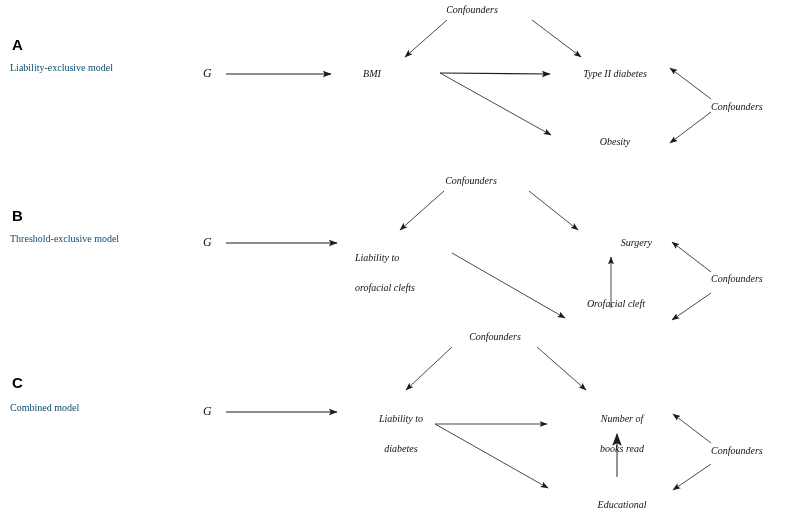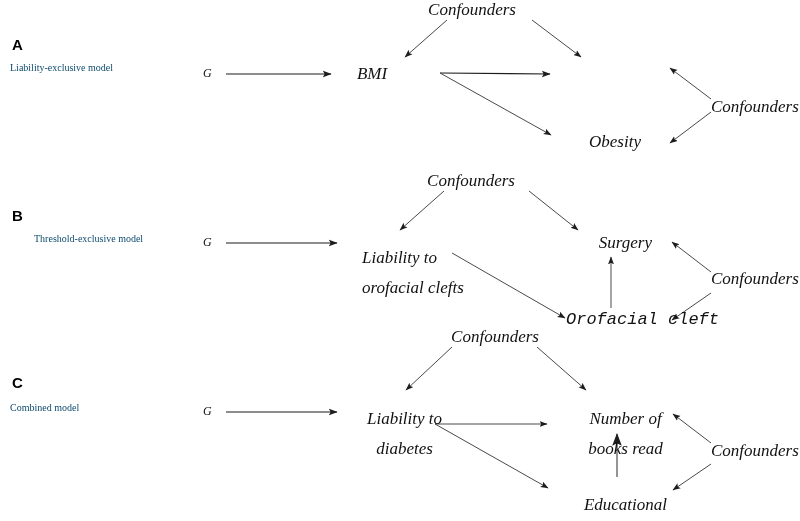--- a/index.html
+++ b/index.html
@@ -19,21 +19,21 @@
     position: absolute;
     left: 0;
     top: 0;
     width: 800px;
     height: 521px;
     pointer-events: none;
   }
   .node {
     position: absolute;
     font-style: italic;
-    font-size: 17px;
+    font-size: 10px;
     line-height: 15px;
     color: #111111;
     white-space: pre;
     text-align: center;
   }
   .node.left-align { text-align: left; }
   .panel-letter {
     position: absolute;
     font-family: "Liberation Sans", "DejaVu Sans", sans-serif;
     font-weight: bold;
@@ -110,34 +110,35 @@
 
     <line x1="711" y1="464" x2="673" y2="490" stroke="#4a4a4a" stroke-width="1" marker-end="url(#ah)"></line>
   </svg>
 
   <div class="panel-letter" style="left:12px; top:36px;">A</div>
   <div class="panel-caption" style="left:10px; top:62px;">Liability-exclusive model</div>
   <div class="gene" style="left:203px; top:66px;">G</div>
 
   <div class="node" style="left:406px; top:2px; width:132px;">Confounders</div>
   <div class="node" style="left:337px; top:66px; width:70px;">BMI</div>
+  <div class="node" style="left:545px; top:66px; width:140px;">Type II diabetes</div>
   <div class="node" style="left:555px; top:134px; width:120px;">Obesity</div>
   <div class="node" style="left:711px; top:99px; width:90px; text-align:left;">Confounders</div>
 
   <div class="panel-letter" style="left:12px; top:207px;">B</div>
-  <div class="panel-caption" style="left:10px; top:233px;margin-left:24px;">Threshold-exclusive model</div>
+  <div class="panel-caption" style="left:10px; top:233px;">Threshold-exclusive model</div>
   <div class="gene" style="left:203px; top:235px;">G</div>
 
   <div class="node" style="left:405px; top:173px; width:132px;">Confounders</div>
   <div class="node left-align" style="left:345px; top:235px; width:120px;">
     <span>Liability to</span><br>
     <span>orofacial clefts</span>
   </div>
   <div class="node" style="left:572px; top:235px; width:80px;text-align:right;">Surgery</div>
-  <div class="node" style="left:566px; top:312px; width:100px;font-family:Liberation Mono, monospace;">Orofacial cleft</div>
+  <div class="node" style="left:566px; top:296px; width:100px;">Orofacial cleft</div>
   <div class="node" style="left:711px; top:271px; width:90px; text-align:left;">Confounders</div>
 
   <div class="panel-letter" style="left:12px; top:374px;">C</div>
   <div class="panel-caption" style="left:10px; top:402px;text-align:right;">Combined model</div>
   <div class="gene" style="left:203px; top:404px;">G</div>
 
   <div class="node" style="left:429px; top:329px; width:132px;">Confounders</div>
   <div class="node" style="left:340px; top:396px; width:112px;">
     <span>Liability to</span><br>
     <span>diabetes</span>

